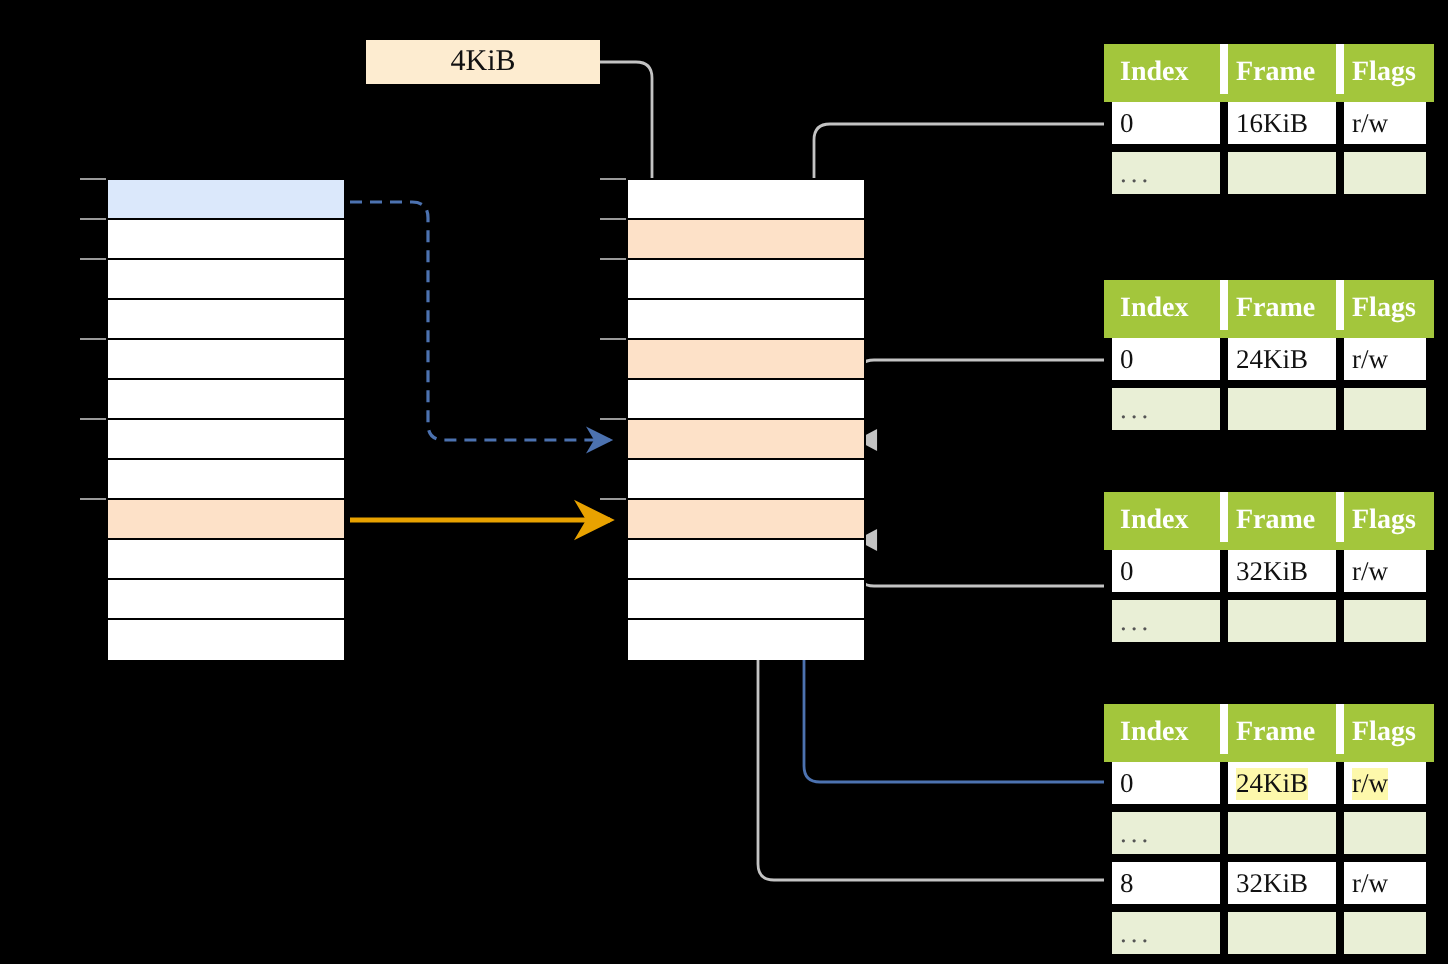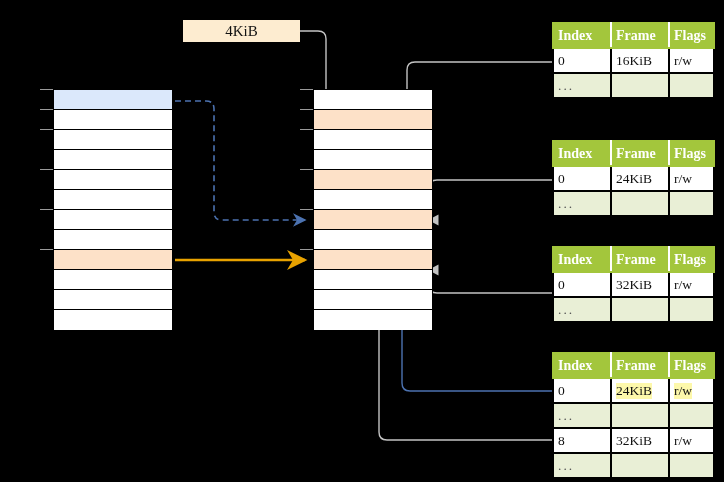--- a/index.html
+++ b/index.html
@@ -37,21 +37,21 @@
   
   .ptable{
     position:absolute;
     width:161px;
     border-collapse:collapse;
     table-layout:fixed;
     background:#fff;
     font-size:13.5px;
   }
   .ptable td,.ptable th{
-    border:2px solid #1d4ed8;
+    border:4px solid #1d4ed8;
     padding:0 4px;
     height:25px;
     box-sizing:border-box;
     color:#111;
     font-weight:normal;
     text-align:left;
     overflow:hidden;
     white-space:nowrap;
   }
   .ptable th{

